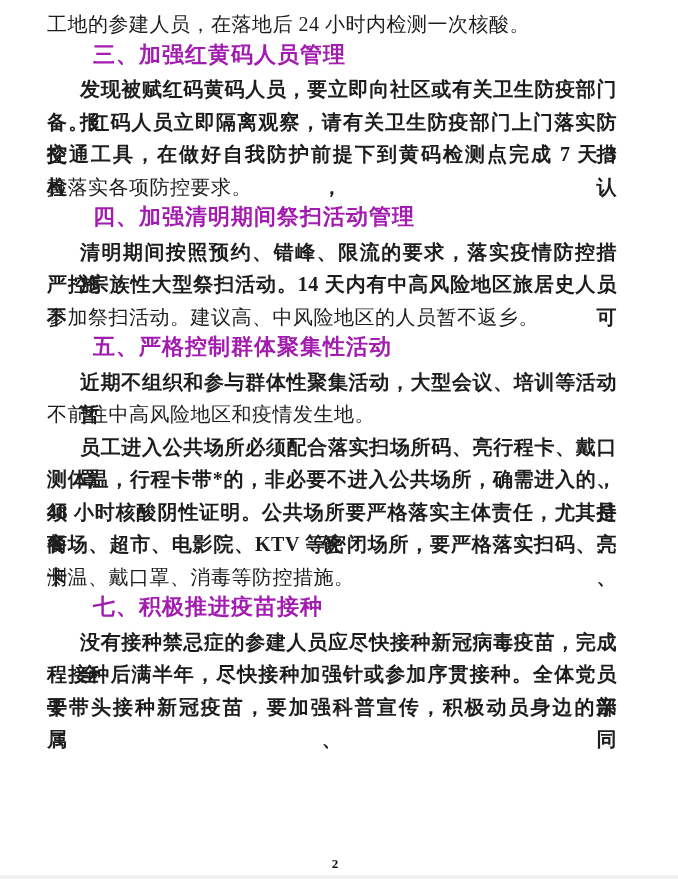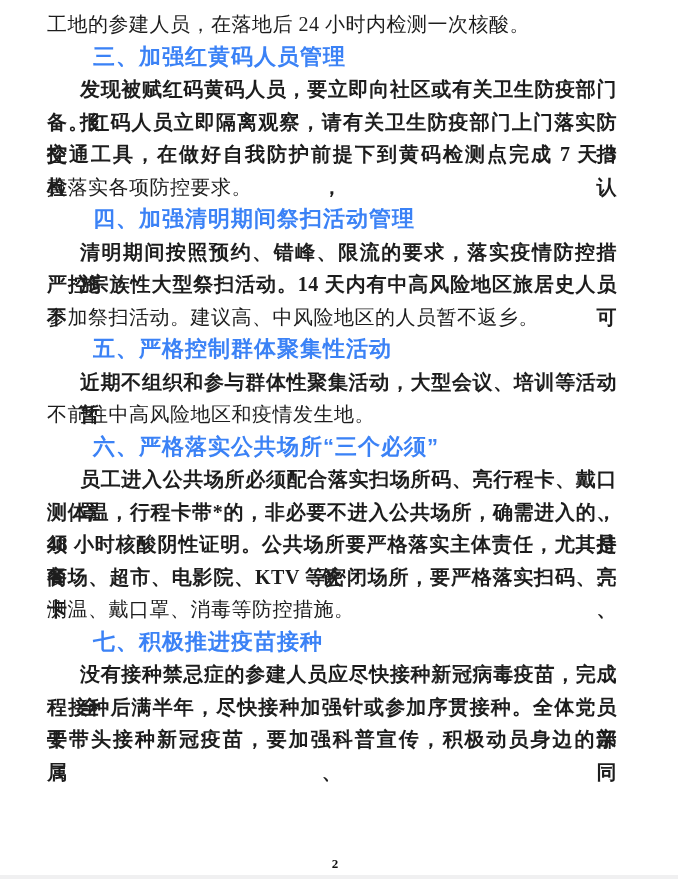--- a/index.html
+++ b/index.html
@@ -31,24 +31,24 @@
   }
   .line.fill {
     text-align: justify;
     text-align-last: justify;
     font-weight: bold;
   }
   .line.indent {
     padding-left: 33px;
   }
   .line.heading {
-    font-family: Liberation Sans, sans-serif;
+    font-family: Liberation Mono, monospace;
     font-weight: 700;
     font-size: 22px;
-    color: #3b82f6;
+    color: #a21caf;
     padding-left: 46px;
     letter-spacing: 1px;
   }
   .page-number {
     position: absolute;
     left: 0;
     right: 8px;
     top: 854px;
     height: 20px;
     line-height: 20px;
@@ -77,21 +77,20 @@
       <div class="line body fill">备。红码人员立即隔离观察，请有关卫生防疫部门上门落实防控措</div>
       <div class="line body fill">交通工具，在做好自我防护前提下到黄码检测点完成 7 天 3 检，认</div>
       <div class="line body">真落实各项防控要求。</div>
       <div class="line heading">四、加强清明期间祭扫活动管理</div>
       <div class="line body fill indent">清明期间按照预约、错峰、限流的要求，落实疫情防控措施，</div>
       <div class="line body fill">严控宗族性大型祭扫活动。14 天内有中高风险地区旅居史人员不可</div>
       <div class="line body">参加祭扫活动。建议高、中风险地区的人员暂不返乡。</div>
       <div class="line heading">五、严格控制群体聚集性活动</div>
       <div class="line body fill indent">近期不组织和参与群体性聚集活动，大型会议、培训等活动暂</div>
       <div class="line body">不前往中高风险地区和疫情发生地。</div>
-      <div class="line heading">六、严格落实公共场所“三个必须”</div>
       <div class="line body fill indent">员工进入公共场所必须配合落实扫场所码、亮行程卡、戴口罩、</div>
       <div class="line body fill">测体温，行程卡带*的，非必要不进入公共场所，确需进入的，须持</div>
       <div class="line body fill">48 小时核酸阴性证明。公共场所要严格落实主体责任，尤其是餐饮、</div>
       <div class="line body fill">商场、超市、电影院、KTV 等密闭场所，要严格落实扫码、亮卡、</div>
       <div class="line body">测温、戴口罩、消毒等防控措施。</div>
       <div class="line heading">七、积极推进疫苗接种</div>
       <div class="line body fill indent">没有接种禁忌症的参建人员应尽快接种新冠病毒疫苗，完成全</div>
       <div class="line body fill">程接种后满半年，尽快接种加强针或参加序贯接种。全体党员干部</div>
       <div class="line body fill">要带头接种新冠疫苗，要加强科普宣传，积极动员身边的亲属、同</div>
     </div>

